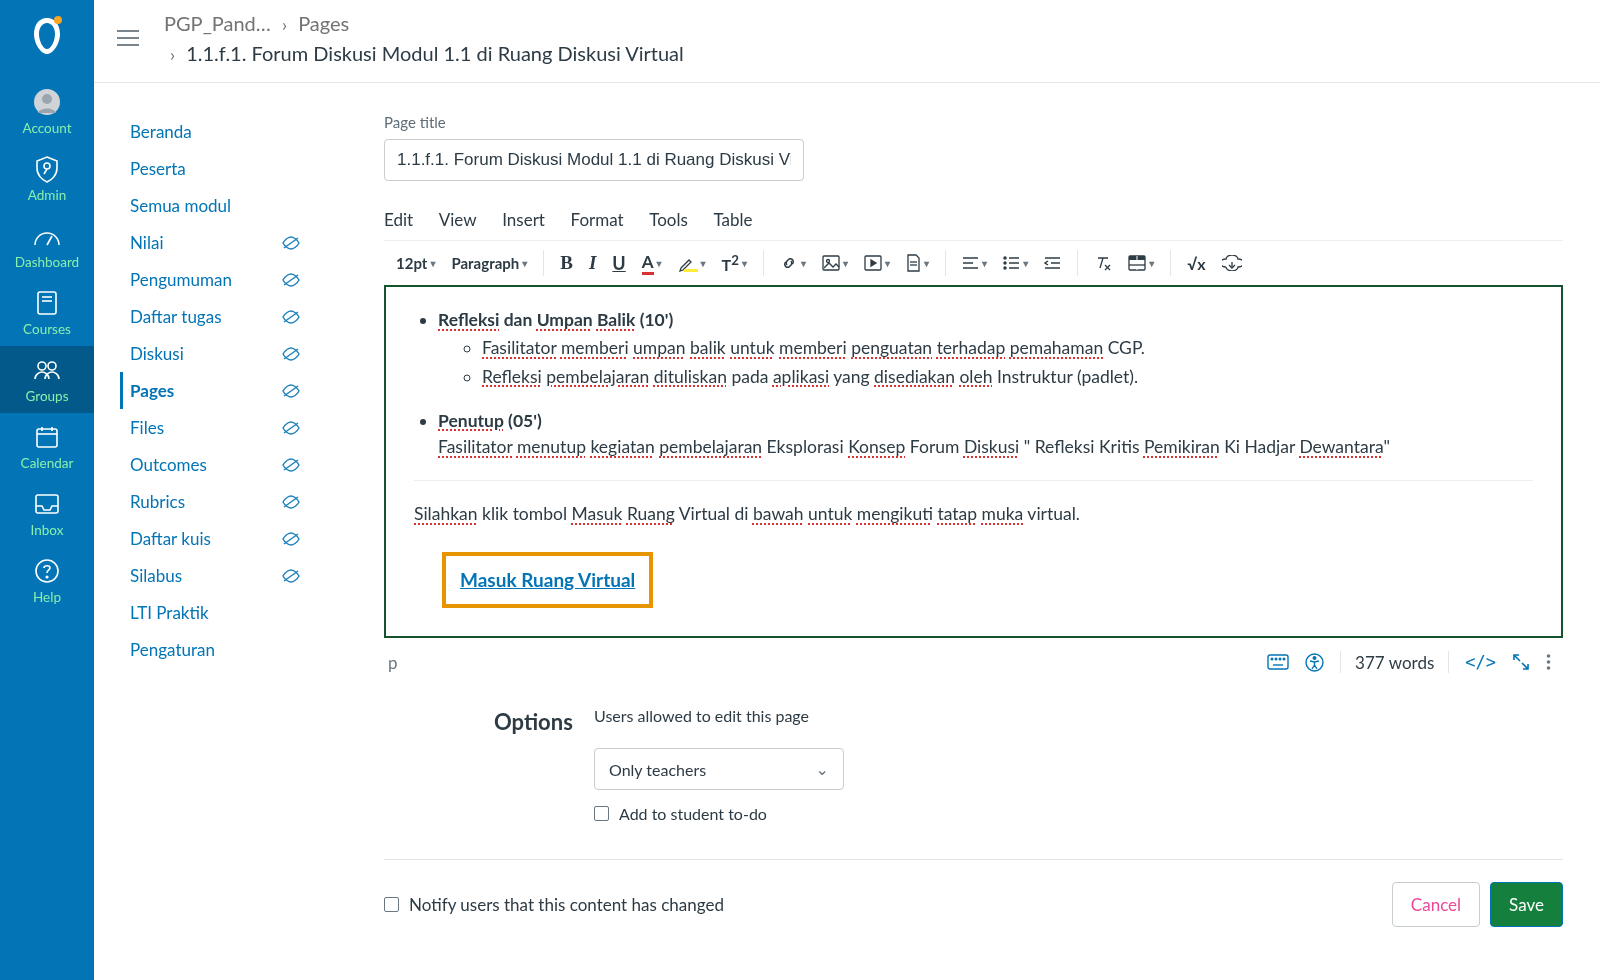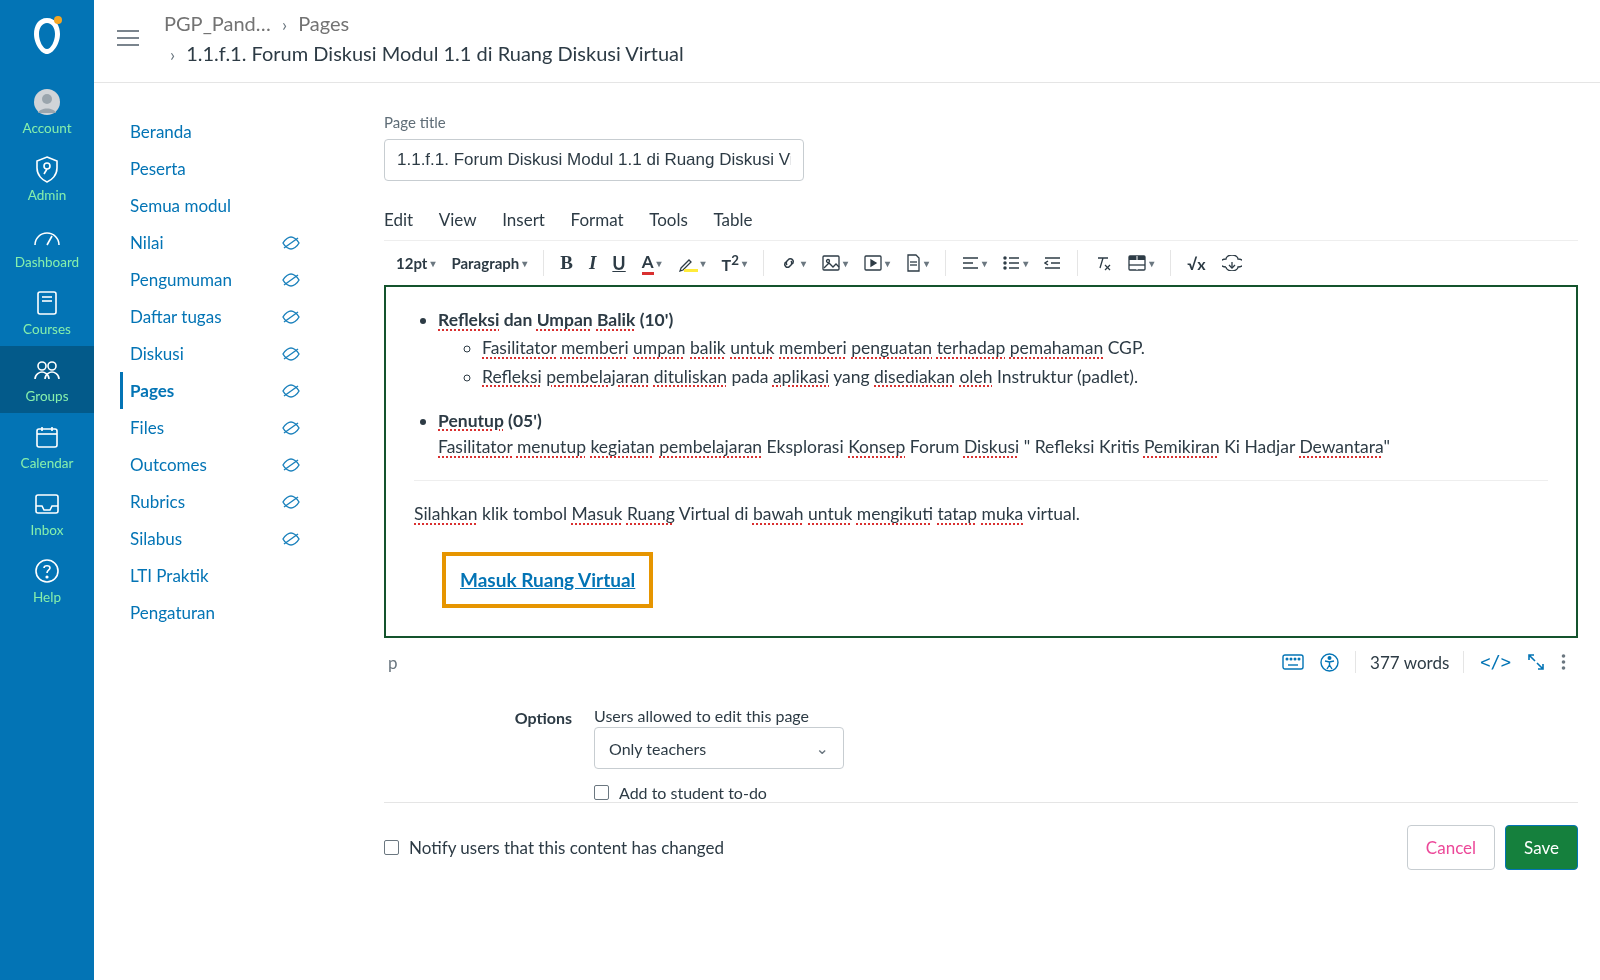--- a/index.html
+++ b/index.html
@@ -20,21 +20,21 @@
 .breadcrumb { font-size: 20px; color: #2d3b45; line-height: 1.5; }
 .breadcrumb a { color: #737373; text-decoration: none; }
 .breadcrumb .sep { color: #6b7780; margin: 0 6px; font-size: 18px; }
 
 .body-row { display: flex; flex: 1; overflow: hidden; }
 .course-nav { width: 220px; padding: 30px 0 0 26px; flex-shrink: 0; }
 .course-nav .item { display: flex; align-items: center; justify-content: space-between; padding: 8px 14px 8px 10px; font-size: 17px; color: #0374b5; cursor: pointer; }
 .course-nav .item.active { border-left: 3px solid #0374b5; padding-left: 7px; font-weight: 700; }
 .course-nav .item .eye { color: #0374b5; opacity: 0.9; }
 
-.content { flex: 1; padding: 30px 22px 0 70px; position: relative; overflow: auto; }
+.content { flex: 1; padding: 30px 37px 0 70px; position: relative; overflow: auto; }
 .field-label { font-size: 15px; color: #5f6d77; margin-bottom: 8px; }
 .title-input { width: 420px; padding: 10px 12px; border: 1px solid #c7cdd1; border-radius: 4px; font-size: 17px; color: #2d3b45; }
 
 .editor-wrap { margin-top: 26px; }
 .editor-menubar { padding: 2px 0 10px 0; }
 .editor-menubar span { font-size: 17px; color: #2d3b45; margin-right: 22px; cursor: pointer; }
 .editor-toolbar { display: flex; align-items: center; padding: 6px 4px; border-top: 1px solid #eee; }
 .editor-toolbar .tb-btn { padding: 4px 7px; margin: 0 1px; font-size: 15px; color: #2d3b45; cursor: pointer; display: inline-flex; align-items: center; gap: 3px; font-weight: bold; }
 .editor-toolbar .tb-sep { width: 1px; height: 26px; background: #e5e5e5; margin: 0 8px; }
 .tb-dd { font-size: 10px; color: #6b7780; }
@@ -50,27 +50,27 @@
 .button-highlight a { color: #0374b5; font-weight: 700; font-size: 19px; text-decoration: underline; }
 .cursor-bar { display: inline-block; width: 1px; height: 1em; vertical-align: text-bottom; }
 
 .editor-status { display: flex; align-items: center; padding: 10px 4px; font-size: 17px; color: #2d3b45; }
 .editor-status .path { flex: 1; color: #6b7780; }
 .editor-status .stat-btn { padding: 4px 8px; color: #0374b5; cursor: pointer; }
 .editor-status .stat-sep { width: 1px; height: 22px; background: #e5e5e5; margin: 0 8px; }
 .editor-status .words { color: #2d3b45; margin: 0 6px; }
 
 .options-row { display: flex; margin-top: 20px; padding-left: 110px; }
-.options-row .opt-label { font-weight: 700; font-size: 16px; width: 100px; text-align: right; padding-right: 22px; padding-top: 2px; }
+.options-row .opt-label { font-weight: 700; font-size: 22px; width: 100px; text-align: right; padding-right: 22px; padding-top: 2px; }
 .options-row .opt-body { font-size: 16px; }
-.select { margin-top: 2px; width: 250px; padding: 10px 14px; border: 1px solid #c7cdd1; border-radius: 4px; font-size: 16px; color: #2d3b45; display: flex; align-items: center; justify-content: space-between; cursor: pointer; }
+.select { margin-top: 23px; width: 250px; padding: 10px 14px; border: 1px solid #c7cdd1; border-radius: 4px; font-size: 16px; color: #2d3b45; display: flex; align-items: center; justify-content: space-between; cursor: pointer; }
 .chk-row { margin-top: 14px; display: flex; align-items: center; gap: 10px; font-size: 16px; }
 .chk { width: 15px; height: 15px; border: 1.5px solid #6b7780; border-radius: 2px; }
 
-.footer { border-top: 1px solid #e5e5e5; padding: 22px 0 30px 0; display: flex; align-items: center; }
+.footer { border-top: 1px solid #e5e5e5; margin-top: 36px; padding: 22px 0 30px 0; display: flex; align-items: center; }
 .footer .notify { display: flex; align-items: center; gap: 10px; font-size: 17px; }
 .footer .spacer { flex: 1; }
 .btn { padding: 11px 18px; border-radius: 4px; font-size: 17px; cursor: pointer; border: 1px solid #c7cdd1; background: #fff; color: #ec4899; margin-left: 10px; }
 .btn.primary { background: #15803d; color: #fff; border-color: #0374b5; }
 
 svg { display: block; }
 </style>
 </head>
 <body>
 
@@ -256,20 +256,29 @@
           <span>Outcomes</span>
           <span class="eye">
             <svg width="18" height="14" viewBox="0 0 18 14" fill="none" stroke="#0374b5" stroke-width="1.4">
               <path d="M1 7 C3 3 7 1 9 1 C11 1 15 3 17 7 C15 11 11 13 9 13 C7 13 3 11 1 7 Z"></path>
               <line x1="2" y1="12" x2="16" y2="2"></line>
             </svg>
           </span>
         </div>
       <div class="item">
           <span>Rubrics</span>
+          <span class="eye">
+            <svg width="18" height="14" viewBox="0 0 18 14" fill="none" stroke="#0374b5" stroke-width="1.4">
+              <path d="M1 7 C3 3 7 1 9 1 C11 1 15 3 17 7 C15 11 11 13 9 13 C7 13 3 11 1 7 Z"></path>
+              <line x1="2" y1="12" x2="16" y2="2"></line>
+            </svg>
+          </span>
+        </div>
+      <div class="item">
+          <span>Daftar kuis</span>
           <span class="eye">
             <svg width="18" height="14" viewBox="0 0 18 14" fill="none" stroke="#0374b5" stroke-width="1.4">
               <path d="M1 7 C3 3 7 1 9 1 C11 1 15 3 17 7 C15 11 11 13 9 13 C7 13 3 11 1 7 Z"></path>
               <line x1="2" y1="12" x2="16" y2="2"></line>
             </svg>
           </span>
         </div>
       <div class="item">
           <span>Silabus</span>
           <span class="eye">

